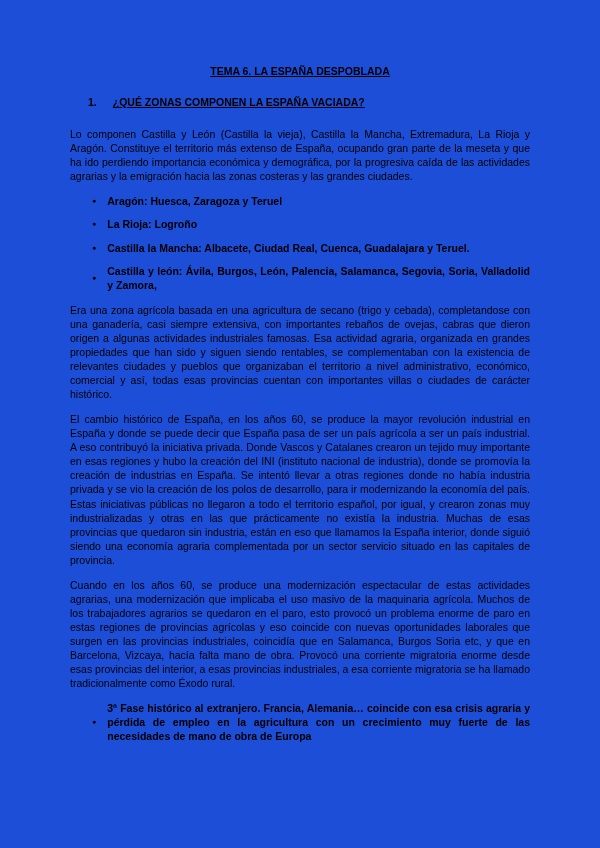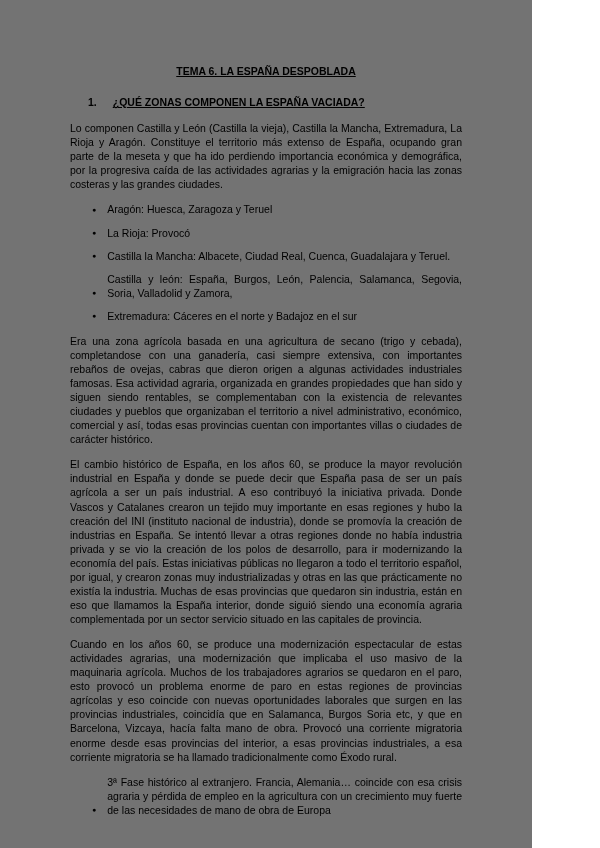--- a/index.html
+++ b/index.html
@@ -7,52 +7,53 @@
   body {
     width: 600px;
     height: 848px;
     font-family: "Liberation Sans", "DejaVu Sans", sans-serif;
     font-size: 10.5px;
     line-height: 1.34;
     color: #000000;
     overflow: hidden;
   }
   .page {
-    width: 532px;
+    width: 600px;
     height: 848px;
     padding: 64px 70px 40px 70px;
-    background: #737373;
+    background: #1d4ed8;
   }
   .doc-title {
     text-align: center;
     font-weight: bold;
     font-size: 10.5px;
     text-decoration: underline;
     margin-bottom: 17px;
   }
   .section-heading {
     font-weight: bold;
     font-size: 10.5px;
     padding-left: 18px;
-    margin-bottom: 12px;
+    margin-bottom: 18px;
   }
   .section-heading .h-num { margin-right: 16px; }
   .section-heading .h-text { text-decoration: underline; }
   .para {
     text-align: justify;
     margin-bottom: 11px;
   }
   ul.bullets {
     list-style: none;
     padding-left: 22px;
     margin-bottom: 11px;
   }
   .bullet-item {
     display: flex;
-    align-items: flex-end;
+    align-items: center;
+    font-weight: bold;
   }
   .bullet-item .dot {
     font-size: 7px;
     line-height: 14px;
     margin-right: 11px;
     flex: 0 0 auto;
   }
   .bullet-item .li-text {
     flex: 1 1 auto;
     text-align: justify;
@@ -72,33 +73,29 @@
 
   <p class="para">Lo componen Castilla y León (Castilla la vieja), Castilla la Mancha, Extremadura, La Rioja y Aragón. Constituye el territorio más extenso de España, ocupando gran parte de la meseta y que ha ido perdiendo importancia económica y demográfica, por la progresiva caída de las actividades agrarias y la emigración hacia las zonas costeras y las grandes ciudades.</p>
 
   <ul class="bullets spaced">
     <li class="bullet-item">
         <span class="dot">●</span>
         <span class="li-text">Aragón: Huesca, Zaragoza y Teruel</span>
       </li>
     <li class="bullet-item">
         <span class="dot">●</span>
-        <span class="li-text">La Rioja: Provocó</span>
+        <span class="li-text">La Rioja: Logroño</span>
       </li>
     <li class="bullet-item">
         <span class="dot">●</span>
         <span class="li-text">Castilla la Mancha: Albacete, Ciudad Real, Cuenca, Guadalajara y Teruel.</span>
       </li>
     <li class="bullet-item">
         <span class="dot">●</span>
-        <span class="li-text">Castilla y león: España, Burgos, León, Palencia, Salamanca, Segovia, Soria, Valladolid y Zamora,</span>
-      </li>
-    <li class="bullet-item">
-        <span class="dot">●</span>
-        <span class="li-text">Extremadura: Cáceres en el norte y Badajoz en el sur</span>
+        <span class="li-text">Castilla y león: Ávila, Burgos, León, Palencia, Salamanca, Segovia, Soria, Valladolid y Zamora,</span>
       </li>
   </ul>
 
   <p class="para">Era una zona agrícola basada en una agricultura de secano (trigo y cebada), completandose con una ganadería, casi siempre extensiva, con importantes rebaños de ovejas, cabras que dieron origen a algunas actividades industriales famosas. Esa actividad agraria, organizada en grandes propiedades que han sido y siguen siendo rentables, se complementaban con la existencia de relevantes ciudades y pueblos que organizaban el territorio a nivel administrativo, económico, comercial y así, todas esas provincias cuentan con importantes villas o ciudades de carácter histórico.</p>
 
   <p class="para">El cambio histórico de España, en los años 60, se produce la mayor revolución industrial en España y donde se puede decir que España pasa de ser un país agrícola a ser un país industrial. A eso contribuyó la iniciativa privada. Donde Vascos y Catalanes crearon un tejido muy importante en esas regiones y hubo la creación del INI (instituto nacional de industria), donde se promovía la creación de industrias en España. Se intentó llevar a otras regiones donde no había industria privada y se vio la creación de los polos de desarrollo, para ir modernizando la economía del país. Estas iniciativas públicas no llegaron a todo el territorio español, por igual, y crearon zonas muy industrializadas y otras en las que prácticamente no existía la industria. Muchas de esas provincias que quedaron sin industria, están en eso que llamamos la España interior, donde siguió siendo una economía agraria complementada por un sector servicio situado en las capitales de provincia.</p>
 
   <p class="para"><span>Cuando en los años 60, se produce una modernización espectacular de estas actividades agrarias, una modernización que implicaba el uso masivo de la maquinaria agrícola. Muchos de los trabajadores agrarios se quedaron en el paro, esto provocó un problema enorme de paro en estas regiones de provincias agrícolas y eso coincide con nuevas oportunidades laborales que surgen en las provincias industriales, coincidía que en Salamanca, Burgos Soria etc, y que en Barcelona, Vizcaya, hacía falta mano de obra. Provocó una corriente migratoria enorme desde esas provincias del interior, a esas provincias industriales, a esa corriente migratoria se ha llamado tradicionalmente como </span><span class="bold-term">Éxodo rural.</span></p>
 
   <ul class="bullets tight">

